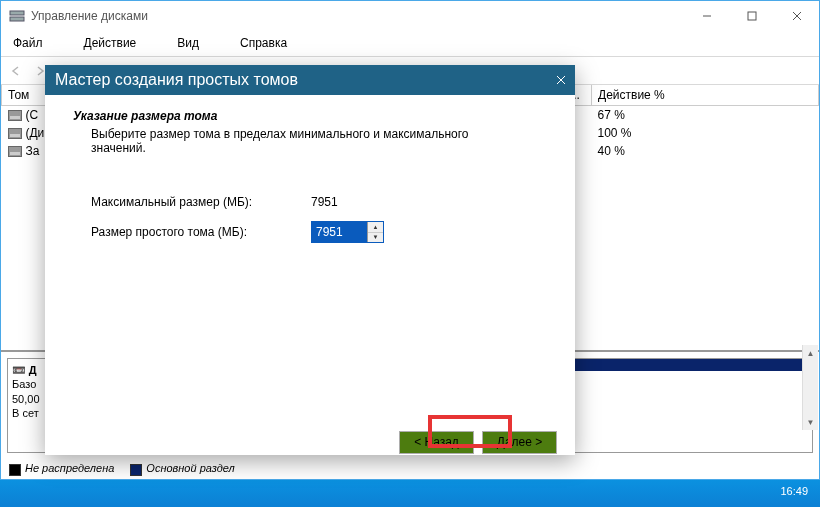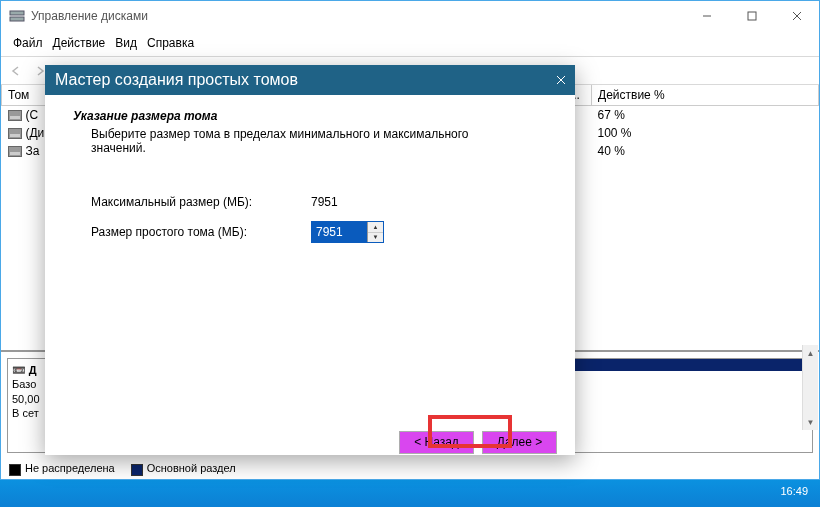--- a/index.html
+++ b/index.html
@@ -40,21 +40,21 @@
     height: 100%;
   }
   .win-controls .btn {
     width: 45px; height: 29px;
     display: flex; align-items: center; justify-content: center;
     color: #555;
   }
   .menubar {
     display: flex;
     padding: 4px 8px;
-    gap: 2px;
+    gap: 33px;
     border-bottom: 1px solid #d9d9d9;
     color: #000;
   }
   .menubar span { padding: 2px 4px; }
   .toolbar {
     height: 28px;
     border-bottom: 1px solid #d9d9d9;
     display: flex;
     align-items: center;
     padding-left: 4px;
@@ -147,20 +147,21 @@
     background: repeating-linear-gradient(45deg, #666 0, #666 3px, #fff 3px, #fff 6px);
   }
   .partition .ptext { margin-top: 14px; }
   .legend {
     height: 20px;
     padding: 2px 8px;
     display: flex;
     align-items: center;
     gap: 16px;
     font-size: 11px;
+    font-style: italic;
   }
   .legend .swatch {
     width: 12px; height: 12px;
     display: inline-block;
     vertical-align: middle;
     margin-right: 4px;
     border: 1px solid #333;
   }
   .legend .sw-black { background: #000; }
   .legend .sw-blue { background: #0a246a; }
@@ -235,21 +236,21 @@
     height: 50px;
     display: flex;
     justify-content: flex-end;
     align-items: center;
     padding-right: 18px;
     gap: 8px;
   }
   .wbtn {
     min-width: 75px;
     height: 23px;
-    background: #d946ef;
+    background: #4d7c0f;
     border: 1px solid #adadad;
     font-size: 12px;
     cursor: pointer;
     padding: 0 10px;
     margin-top: 24px;
   }
   .highlight-next {
     position: absolute;
     border: 4px solid #e73434;
     pointer-events: none;

